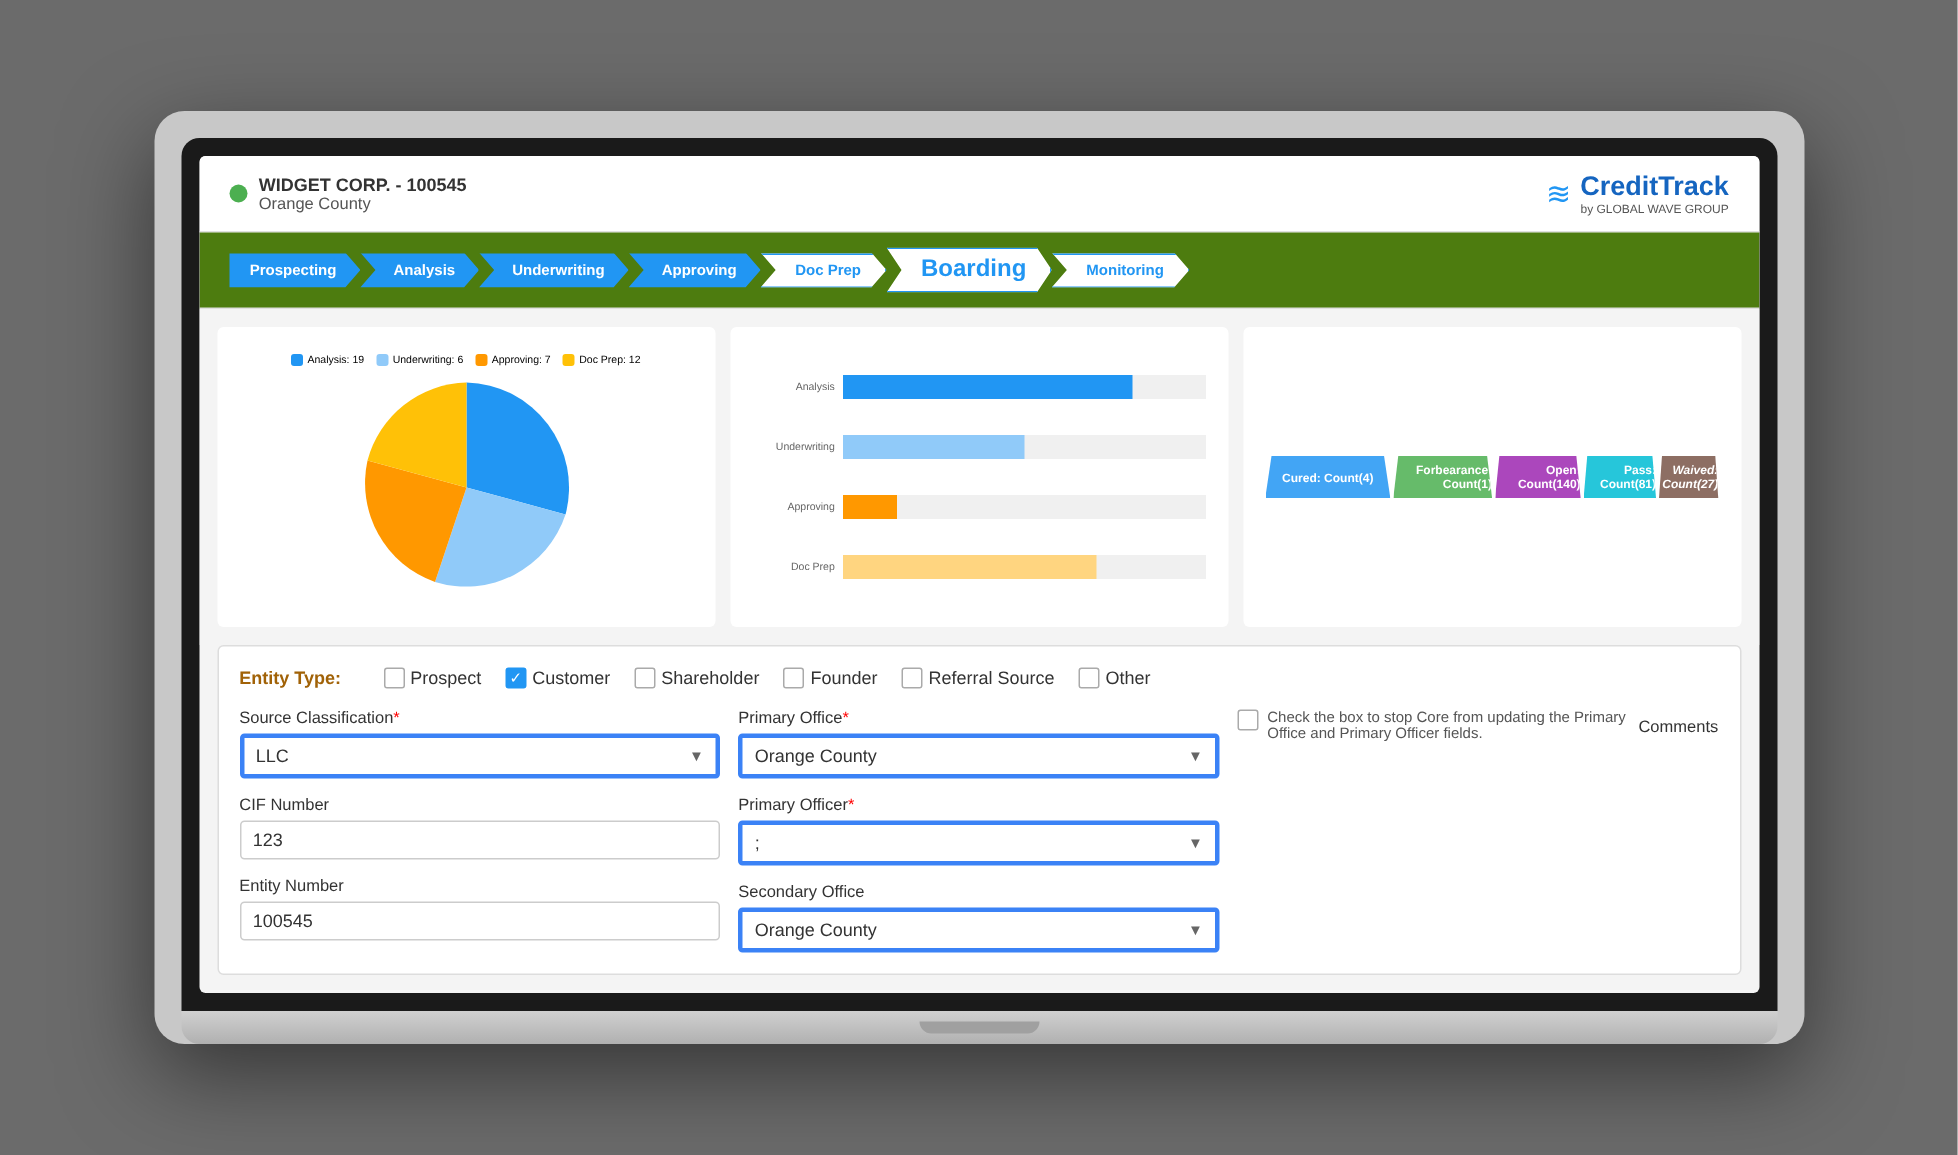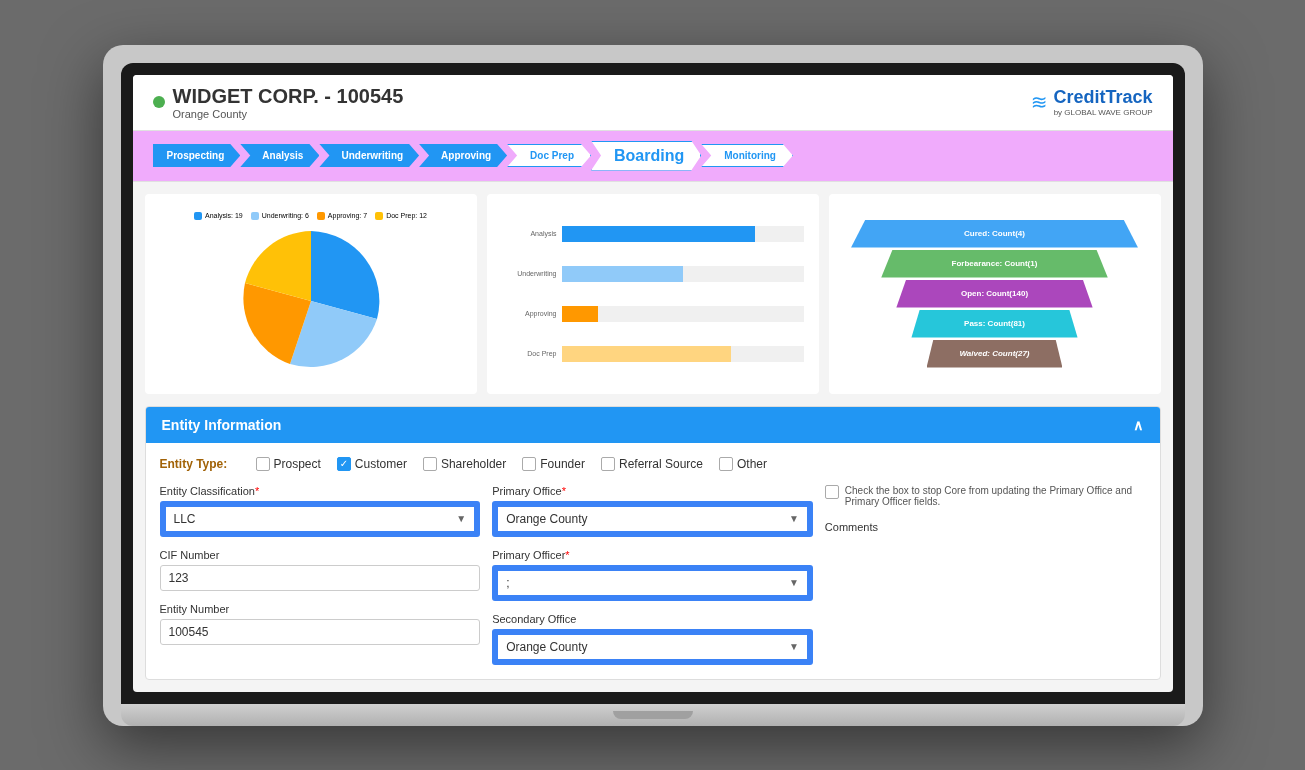--- a/index.html
+++ b/index.html
@@ -69,21 +69,21 @@
     .green-dot {
       width: 12px;
       height: 12px;
       background: #4CAF50;
       border-radius: 50%;
     }
 
     .company-name-block {}
 
     .company-title {
-      font-size: 20px;
+      font-size: 12px;
       font-weight: bold;
       color: #333;
     }
 
     .company-subtitle {
       font-size: 11px;
       color: #555;
     }
 
     .logo-area {
@@ -104,21 +104,21 @@
     }
 
     .logo-sub {
       font-size: 8px;
       color: #555;
       text-align: right;
     }
 
     
     .workflow {
-      background: #f0abfc;
+      background: #4d7c0f;
       padding: 10px 20px;
       display: flex;
       align-items: center;
       gap: 0;
       border-bottom: 1px solid #e0e0e0;
     }
 
     
     .charts-area {
       display: flex;
@@ -199,21 +199,21 @@
     }
 
     .bar-fill {
       height: 100%;
     }
 
     
     .funnel-container {
       width: 100%;
       display: flex;
-      flex-direction: column;
+      flex-direction: row;
       align-items: center;
       gap: 2px;
       padding: 5px;
       text-align: right;
     }
 
     .funnel-slice {
       display: flex;
       align-items: center;
       justify-content: center;
@@ -315,21 +315,21 @@
       padding: 5px 8px;
       font-size: 12px;
       color: #333;
       background: #fff;
     }
 
     .form-select {
       display: flex;
       align-items: center;
       justify-content: space-between;
-      border: 6px solid #3b82f6;
+      border: 3px solid #3b82f6;
       border-radius: 3px;
       padding: 5px 8px;
       font-size: 12px;
       color: #333;
       background: #fff;
     }
 
     .select-arrow {
       font-size: 10px;
       color: #666;
@@ -487,24 +487,20 @@
             </div>
             <div class="funnel-slice" style="background:#8D6E63; width:45%; height:28px;font-style:italic;">
               <span style="font-size:8px;">Waived: Count(27)</span>
             </div>
           </div>
         </div>
 
       </div>
 
       <div class="entity-section">
-        <div class="entity-header">
-          <span>Entity Information</span>
-          <span style="cursor:pointer;">∧</span>
-        </div>
         <div class="entity-body">
 
           <div class="entity-type-row">
             <span class="entity-type-label">Entity Type:</span>
 
             <div class="checkbox-item">
               <div class="checkbox-box"></div>
               <span>Prospect</span>
             </div>
 
@@ -532,21 +528,21 @@
               <div class="checkbox-box"></div>
               <span>Other</span>
             </div>
           </div>
 
           <div class="form-grid">
 
             <div style="display:flex; flex-direction:column; gap:12px;">
               <div class="form-group">
                 <div class="form-label">
-                  <span>Entity Classification</span><span class="required">*</span>
+                  <span>Source Classification</span><span class="required">*</span>
                 </div>
                 <div class="form-select">
                   <span>LLC</span>
                   <span class="select-arrow">▼</span>
                 </div>
               </div>
               <div class="form-group">
                 <div class="form-label">CIF Number</div>
                 <input class="form-input" value="123" style="">
               </div>
@@ -577,21 +573,21 @@
               </div>
               <div class="form-group">
                 <div class="form-label">Secondary Office</div>
                 <div class="form-select">
                   <span>Orange County</span>
                   <span class="select-arrow">▼</span>
                 </div>
               </div>
             </div>
 
-            <div style="display:flex; flex-direction:column; gap:8px;">
+            <div style="display:flex; flex-direction:row; gap:8px;">
               <div class="stop-core-box">
                 <div class="checkbox-box" style="width:14px; height:14px; min-width:14px;"></div>
                 <span style="font-size:10px; color:#555;">Check the box to stop Core from updating the Primary Office and Primary Officer fields.</span>
               </div>
               <div class="comments-label">Comments</div>
             </div>
 
           </div>
         </div>
       </div>

